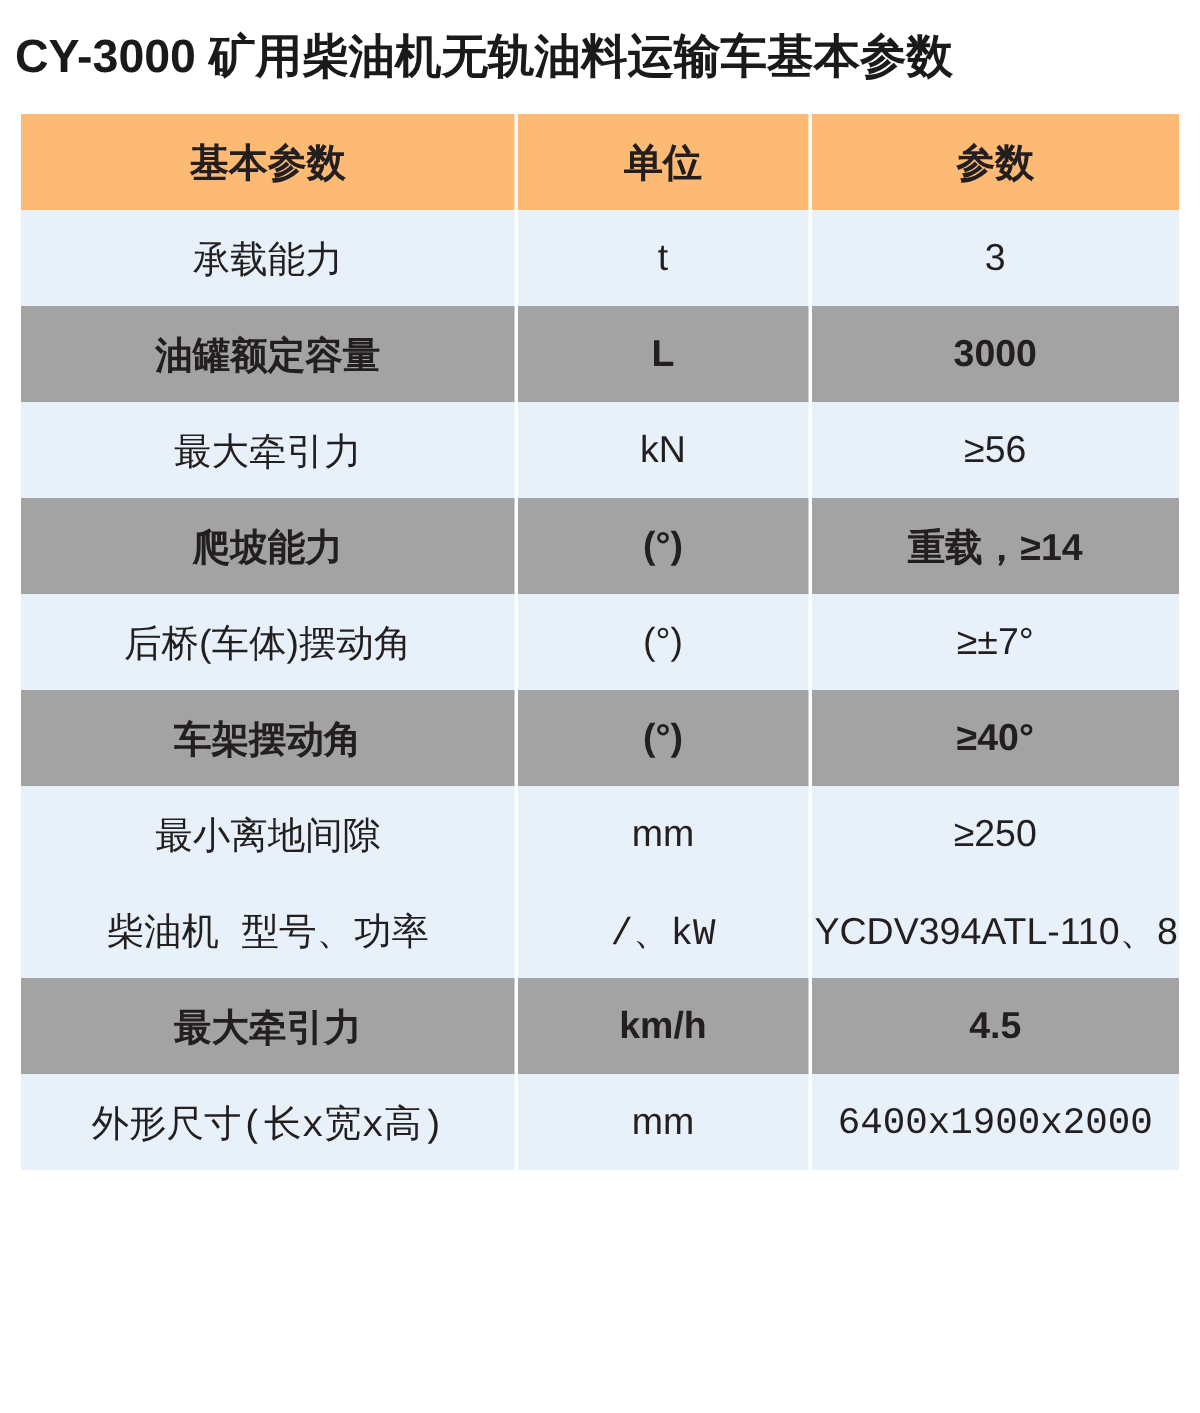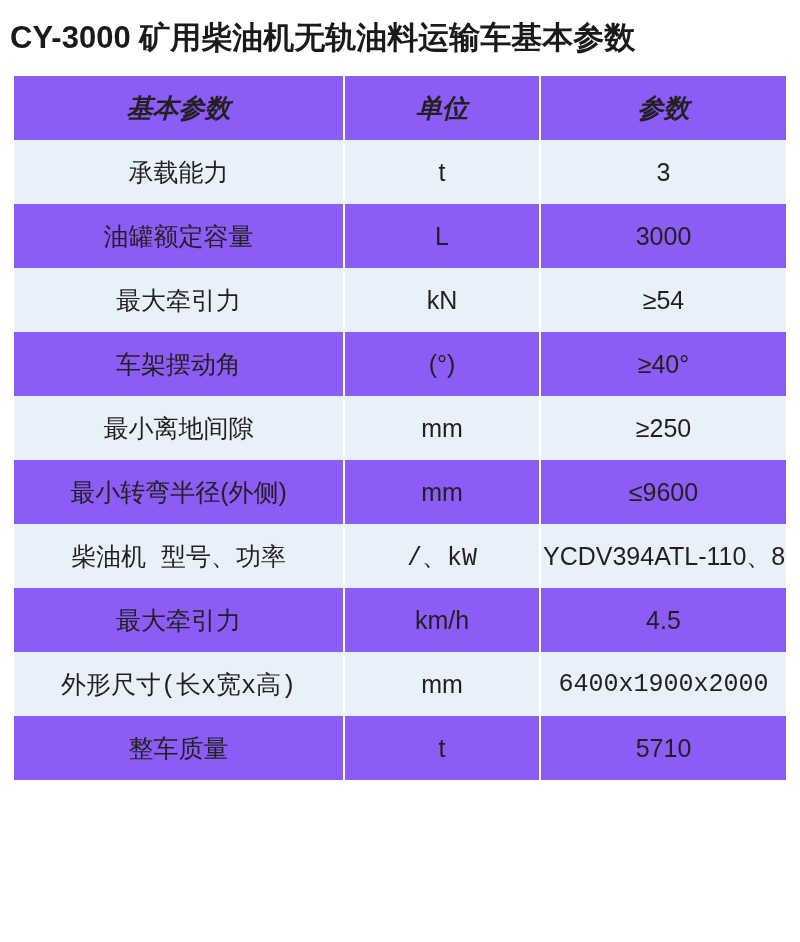--- a/index.html
+++ b/index.html
@@ -45,27 +45,26 @@
     height: 64px;
     font-size: 25px;
     border-right: 2px solid #ffffff;
     padding: 0 2px;
     overflow: hidden;
     white-space: nowrap;
   }
   table.spec td:last-child { border-right: none; }
 
   tr.head td {
-    background: #8b5cf6;
+    background: #fdba74;
     font-weight: bold;
     font-size: 26px;
-    font-style: italic;
   }
   tr.odd td { background: #e8f1f9; }
-  tr.even td { background: #8b5cf6; }
+  tr.even td { background: #a3a3a3; font-weight: bold; }
 
   
   .small { font-size: 22px; font-family: Liberation Mono, monospace; }
   .smaller { font-size: 21px; }
 </style>
 </head>
 <body>
 
 <div class="page">
 
@@ -90,53 +89,53 @@
         <td>3</td>
       </tr>
       <tr class="even">
         <td>油罐额定容量</td>
         <td>L</td>
         <td>3000</td>
       </tr>
       <tr class="odd">
         <td>最大牵引力</td>
         <td>kN</td>
-        <td>≥54</td>
+        <td>≥56</td>
+      </tr>
+      <tr class="even">
+        <td>爬坡能力</td>
+        <td>(°)</td>
+        <td>重载，≥14</td>
+      </tr>
+      <tr class="odd">
+        <td>后桥(车体)摆动角</td>
+        <td>(°)</td>
+        <td>≥±7°</td>
       </tr>
       <tr class="even">
         <td>车架摆动角</td>
         <td>(°)</td>
         <td>≥40°</td>
       </tr>
       <tr class="odd">
         <td>最小离地间隙</td>
         <td>mm</td>
         <td>≥250</td>
-      </tr>
-      <tr class="even">
-        <td>最小转弯半径(外侧)</td>
-        <td>mm</td>
-        <td>≤9600</td>
       </tr>
       <tr class="odd">
         <td class="small">柴油机 型号、功率</td>
         <td class="small">/、kW</td>
         <td class="smaller">YCDV394ATL-110、81</td>
       </tr>
       <tr class="even">
         <td>最大牵引力</td>
         <td>km/h</td>
         <td>4.5</td>
       </tr>
       <tr class="odd">
         <td class="small">外形尺寸(长x宽x高)</td>
         <td>mm</td>
         <td class="small">6400x1900x2000</td>
       </tr>
-      <tr class="even">
-        <td>整车质量</td>
-        <td>t</td>
-        <td>5710</td>
-      </tr>
     </tbody>
   </table>
 
 </div>
 
 </body></html>

